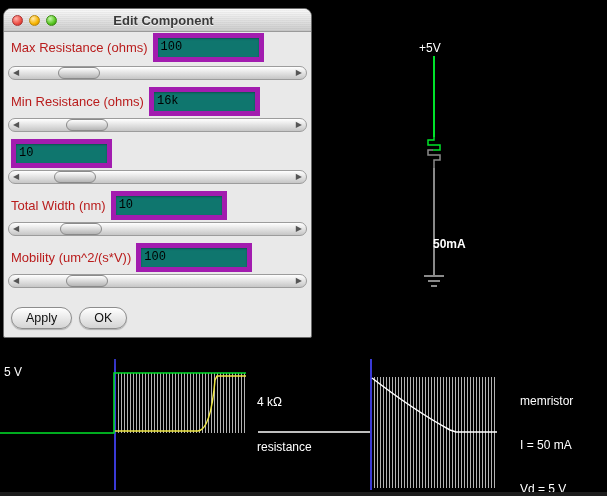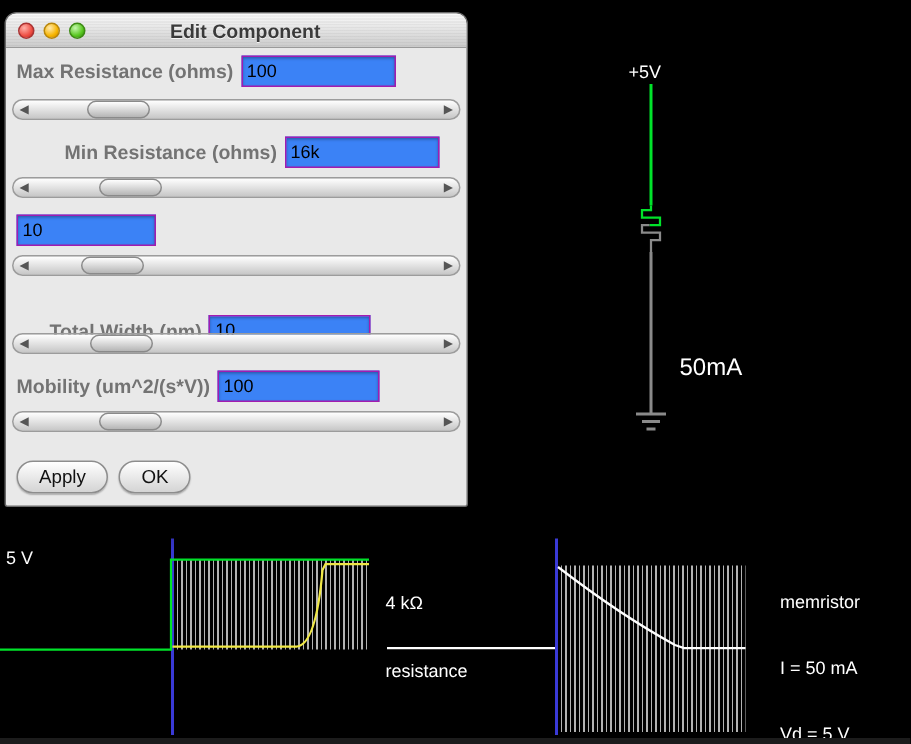--- a/index.html
+++ b/index.html
@@ -25,24 +25,24 @@
   .title{
     position:absolute;left:0;right:0;top:4px;text-align:center;
     font-size:13px;font-weight:bold;color:#3a3a3a;text-shadow:0 1px 0 rgba(255,255,255,.8);padding-left:12px;
   }
   .tl{position:absolute;top:6px;width:11px;height:11px;border-radius:50%;}
   .tl.red{left:8px;background:radial-gradient(circle at 35% 30%, #ffb0a8, #ee4e44 60%, #b3271f);border:1px solid #a33;box-sizing:border-box;}
   .tl.yellow{left:25px;background:radial-gradient(circle at 35% 30%, #ffe9b0, #f7b500 60%, #c07d00);border:1px solid #b8860b;box-sizing:border-box;}
   .tl.green{left:42px;background:radial-gradient(circle at 35% 30%, #c6f7ae, #57c61f 60%, #2e7d0e);border:1px solid #3d8a14;box-sizing:border-box;}
 
   .row{position:absolute;left:7px;display:flex;align-items:center;gap:5px;height:22px;}
-  .flabel{font-size:13px;font-weight:bold;color:#737373;white-space:nowrap;}
+  .flabel{font-size:13px;font-weight:normal;color:#b91c1c;white-space:nowrap;}
   .finput{
-    height:17px;border:1px solid #a21caf;background:#3b82f6;
-    font-family:Liberation Sans, sans-serif;font-size:12px;padding:1px 3px;
+    height:17px;border:5px solid #a21caf;background:#0f766e;
+    font-family:Liberation Mono, monospace;font-size:12px;padding:1px 3px;
     box-shadow:inset 0 1px 2px rgba(0,0,0,.3);
   }
 
   .sliderrow{position:absolute;left:4px;right:4px;height:14px;}
   .track{
     position:absolute;left:0;right:0;top:0;bottom:0;
     border:1px solid #9c9c9c;border-radius:7px;box-sizing:border-box;
     background:linear-gradient(#ffffff,#c6c6c6);
   }
   .arr{
@@ -97,21 +97,21 @@
   <path d="M433,150 L428,150 L428,155 L440,155 L440,160 L434,160 L434,168" fill="none" stroke="#8a8a8a" stroke-width="1.5"></path>
   <line x1="434" y1="168" x2="434" y2="276" stroke="#8a8a8a" stroke-width="2"></line>
   <g>
     <line x1="424" y1="276" x2="444" y2="276" stroke="#8a8a8a" stroke-width="2"></line>
     <line x1="428" y1="281" x2="440" y2="281" stroke="#8a8a8a" stroke-width="2"></line>
     <line x1="431" y1="286" x2="437" y2="286" stroke="#8a8a8a" stroke-width="2"></line>
   </g>
 </svg>
 
 <div class="canvas-text" style="left:419px;top:41px;text-align:center;">+5V</div>
-<div class="canvas-text" style="left:453px;top:237px;font-size:16px;">50mA</div>
+<div class="canvas-text" style="left:433px;top:237px;font-size:12px;font-weight:bold;">50mA</div>
 
 <div class="canvas-text" style="left:4px;top:365px;">5 V</div>
 <div class="canvas-text" style="left:257px;top:365px;line-height:15px;">
   <div>4 kΩ</div>
   <div>resistance</div>
 </div>
 
 <div class="canvas-text" style="left:520px;top:365px;">
   <div class="infoline">memristor</div>
   <div class="infoline">I = 50 mA</div>
@@ -134,42 +134,42 @@
     <span class="flabel">Max Resistance (ohms)</span>
     <input class="finput" style="width: 95px;" value="100">
   </div>
   <div class="sliderrow" style="top:57px;">
     <div class="track"></div>
     <span class="arr l">◀</span>
     <span class="arr r">▶</span>
     <div class="thumb" style="left:50px;"></div>
   </div>
 
-  <div class="row" style="top:81px;margin-left:32px;">
+  <div class="row" style="top:81px;">
     <span class="flabel">Min Resistance (ohms)</span>
     <input class="finput" style="width: 95px;" value="16k">
   </div>
   <div class="sliderrow" style="top:109px;">
     <div class="track"></div>
     <span class="arr l">◀</span>
     <span class="arr r">▶</span>
     <div class="thumb" style="left:58px;"></div>
   </div>
 
   <div class="row" style="top:133px;">
     <input class="finput" style="width: 85px;" value="10">
   </div>
   <div class="sliderrow" style="top:161px;">
     <div class="track"></div>
     <span class="arr l">◀</span>
     <span class="arr r">▶</span>
     <div class="thumb" style="left:46px;"></div>
   </div>
 
-  <div class="row" style="top:200px;margin-left:22px;">
+  <div class="row" style="top:185px;">
     <span class="flabel">Total Width (nm)</span>
     <input class="finput" style="width: 100px;" value="10">
   </div>
   <div class="sliderrow" style="top:213px;">
     <div class="track"></div>
     <span class="arr l">◀</span>
     <span class="arr r">▶</span>
     <div class="thumb" style="left:52px;"></div>
   </div>
 

